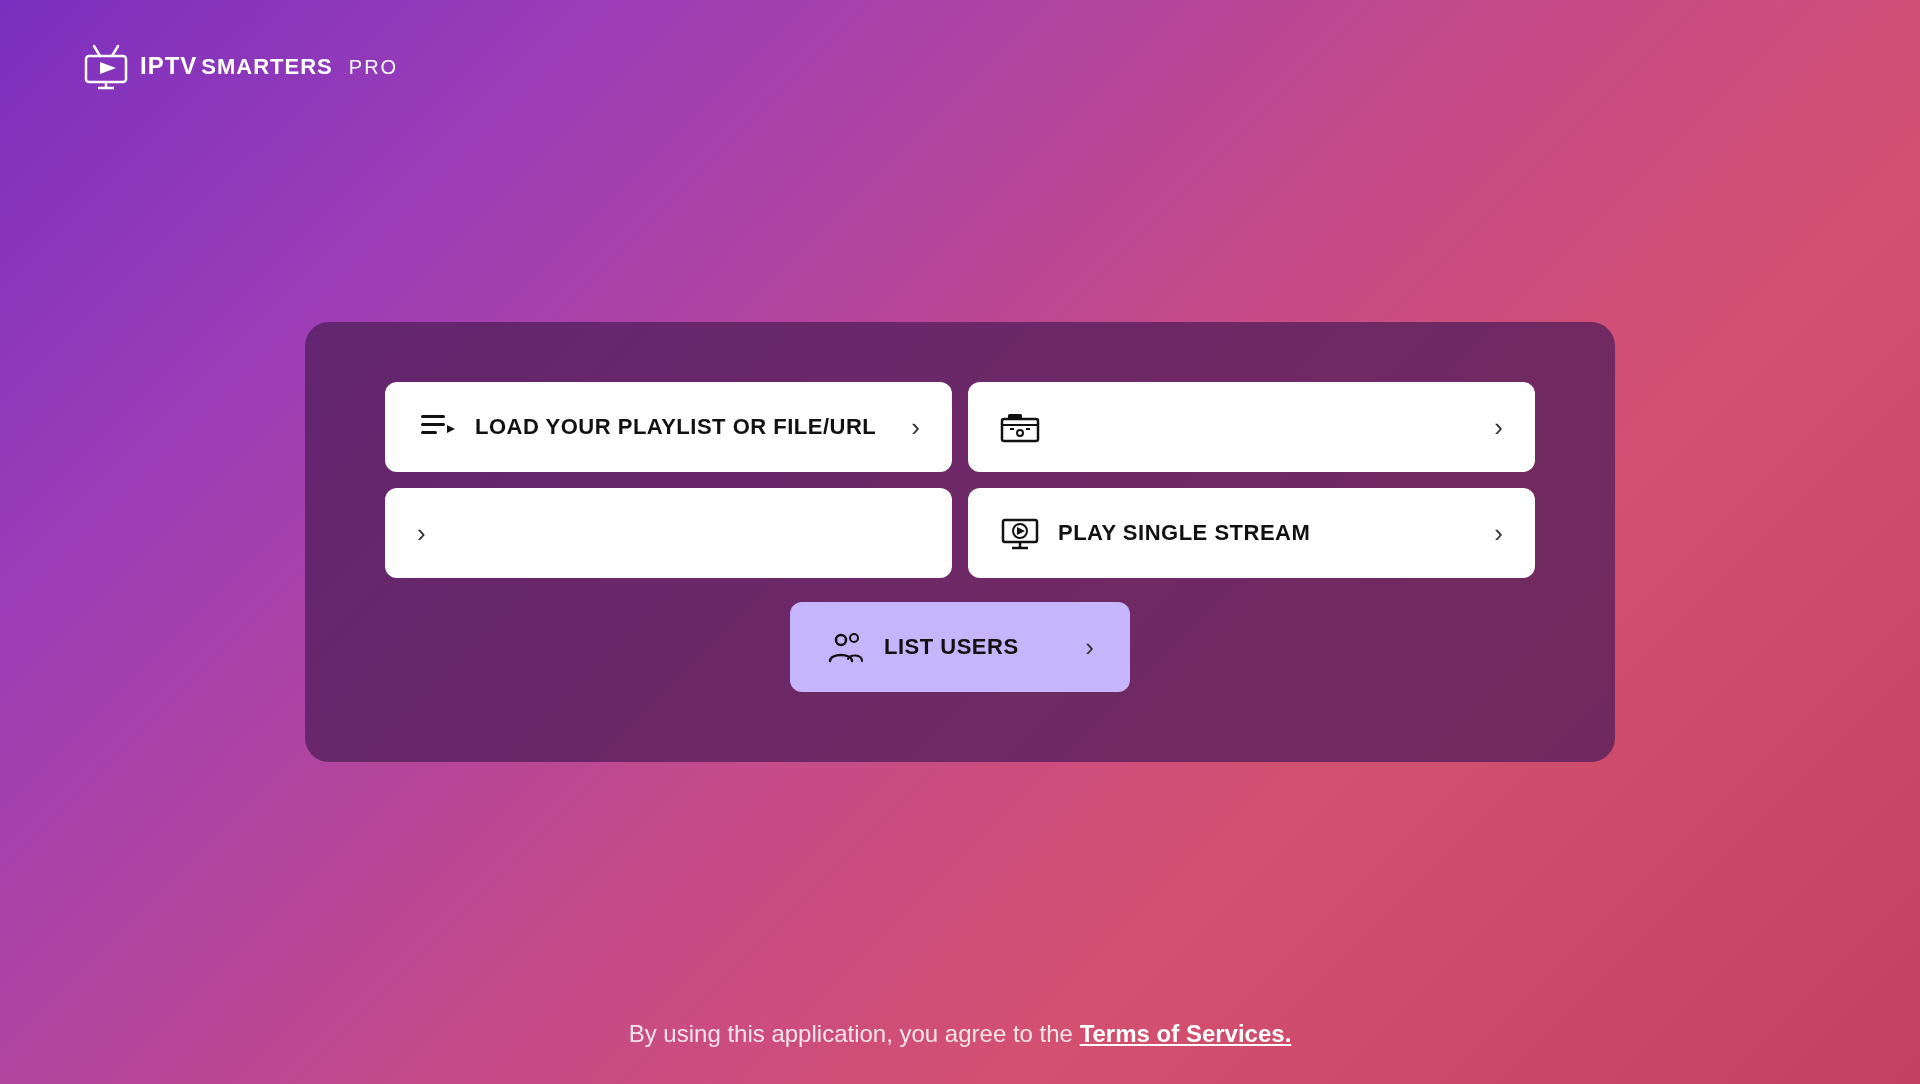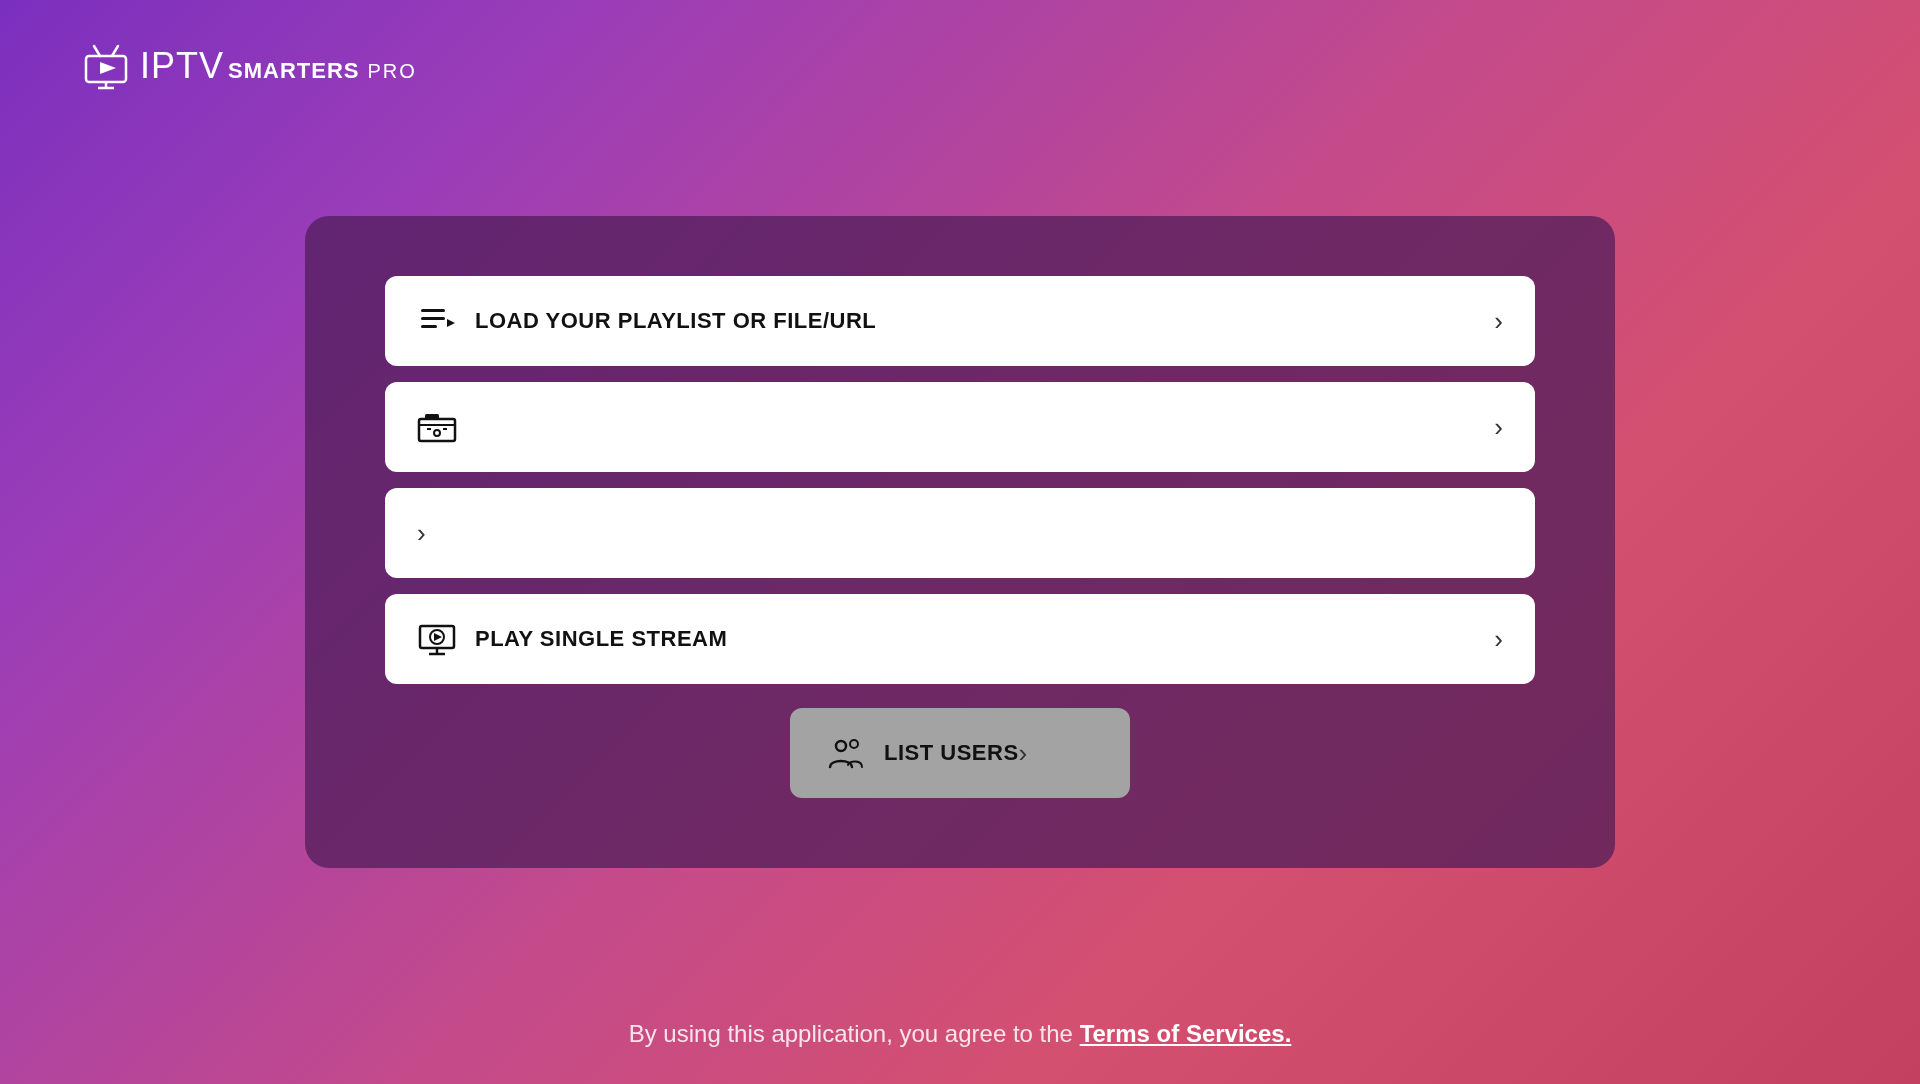--- a/index.html
+++ b/index.html
@@ -33,55 +33,55 @@
     }
 
     .logo-text {
       display: flex;
       align-items: baseline;
       gap: 4px;
     }
 
     .logo-iptv {
       color: white;
-      font-size: 36px;
-      font-weight: 400;
+      font-size: 24px;
+      font-weight: 700;
       letter-spacing: 1px;
     }
 
     .logo-smarters {
       color: white;
       font-size: 22px;
       font-weight: 900;
       letter-spacing: 1px;
     }
 
     .logo-pro {
       color: white;
       font-size: 20px;
       font-weight: 400;
       letter-spacing: 2px;
-      margin-left: 4px;
+      margin-left: 12px;
     }
 
     
     .main-card {
       width: 1310px;
       background: rgba(80, 30, 90, 0.75);
       border-radius: 24px;
       padding: 60px 80px 70px 80px;
       display: flex;
       flex-direction: column;
       align-items: center;
       gap: 20px;
     }
 
     .buttons-grid {
       display: grid;
-      grid-template-columns: 1fr;
+      grid-template-columns: 1fr 1fr;
       gap: 16px;
       width: 100%;
     }
 
     .menu-button {
       background: white;
       border: none;
       border-radius: 12px;
       padding: 0 32px;
       height: 90px;
@@ -113,28 +113,29 @@
     }
 
     .chevron-icon {
       font-size: 26px;
       color: #333;
       font-weight: 300;
     }
 
     
     .list-users-btn {
-      background: #a3a3a3;
+      background: #c4b5fd;
       border: none;
       border-radius: 12px;
       padding: 0 36px;
       height: 90px;
       width: 340px;
       display: flex;
       align-items: center;
+      justify-content: space-between;
       cursor: pointer;
       margin-top: 4px;
     }
 
     
     .footer {
       position: absolute;
       bottom: 36px;
       left: 0;
       right: 0;

